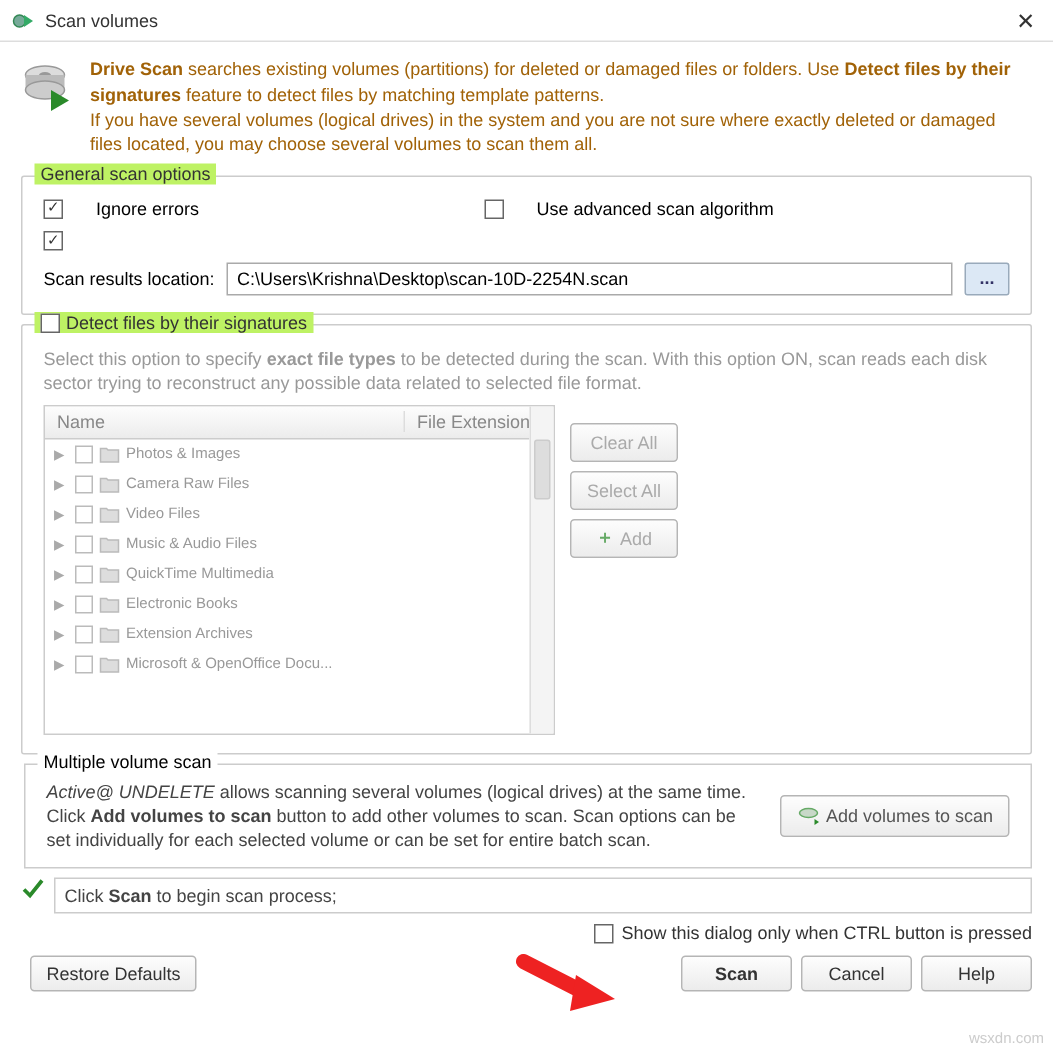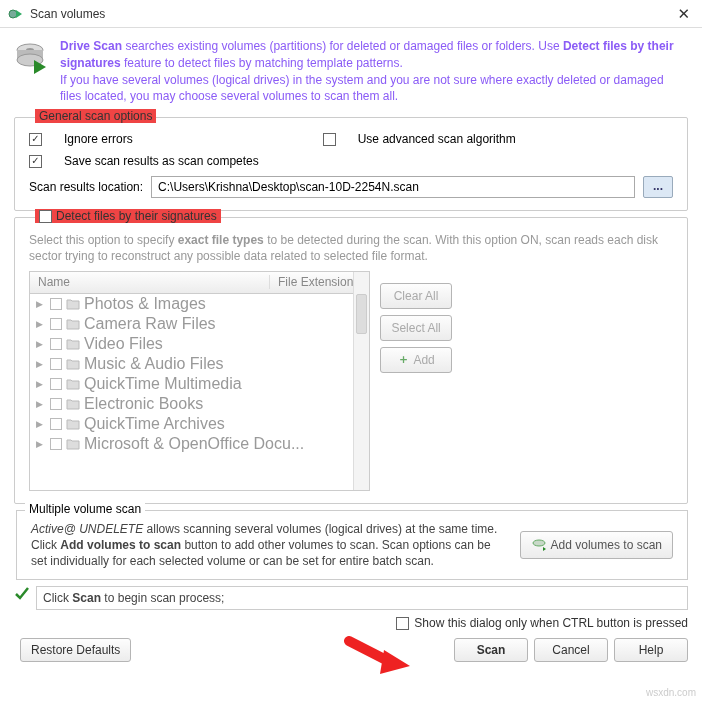--- a/index.html
+++ b/index.html
@@ -3,40 +3,40 @@
 <meta charset="utf-8">
 <style>
 *{box-sizing:border-box;margin:0;padding:0;font-family:"Segoe UI",Tahoma,sans-serif;font-size:12px}
 body{background:#fff;width:702px;height:702px;overflow:hidden;position:relative}
 .titlebar{display:flex;align-items:center;height:28px;padding:0 8px;border-bottom:1px solid #ddd}
 .titlebar .ticon{width:16px;height:16px;margin-right:6px}
 .titlebar .title{flex:1;color:#333}
 .titlebar .close{font-size:15px;padding:0 4px;cursor:pointer;color:#333}
 .intro{display:flex;padding:10px 14px 8px 14px;gap:10px}
 .intro .bigicon{width:36px;height:36px;flex-shrink:0}
-.intro .txt{color:#8b5cf6;line-height:1.4}
+.intro .txt{color:#a16207;line-height:1.4}
 .intro .txt b{font-weight:bold}
 .fs{margin:4px 14px 6px 14px;border:1px solid #ccc;border-radius:2px;padding:10px 14px 12px 14px;position:relative}
-.fs .legend{position:absolute;top:-9px;left:20px;background:#ef4444;padding:0 4px;color:#333;display:flex;align-items:center;gap:4px}
+.fs .legend{position:absolute;top:-9px;left:8px;background:#bef264;padding:0 4px;color:#333;display:flex;align-items:center;gap:4px}
 .row{display:flex;align-items:center;gap:22px;margin:4px 0}
 .cb{width:13px;height:13px;border:1px solid #666;display:inline-flex;align-items:center;justify-content:center;font-size:10px;color:#333;background:#fff}
 .cb.ck::after{content:"✓";line-height:1}
 .two{display:flex;gap:60px}
 .loc{display:flex;align-items:center;gap:8px;margin-top:8px}
 .loc input{flex:1;height:22px;border:1px solid #aaa;padding:0 6px;font-size:12px}
 .browse{width:30px;height:22px;border:1px solid #9ab;background:#dce8f5;border-radius:2px;text-align:center;color:#336;font-weight:bold;line-height:18px}
 .table{border:1px solid #ccc;margin-top:6px;height:220px;display:flex}
 .tbody{flex:1;overflow:hidden}
 .thead{display:flex;background:linear-gradient(#fdfdfd,#ececec);border-bottom:1px solid #ccc;height:22px;align-items:center;color:#888}
 .thead .c1{width:240px;padding-left:8px;border-right:1px solid #ddd}
 .thead .c2{flex:1;padding-left:8px}
 .trow{display:flex;align-items:center;height:20px;padding-left:6px;color:#999;gap:4px}
 .trow .chev{color:#aaa;font-size:9px;width:10px}
 .trow .tcb{width:12px;height:12px;border:1px solid #bbb}
-.trow .fld{font-size:16px}
+.trow .fld{font-size:10px}
 .scroll{width:16px;background:#f4f4f4;border-left:1px solid #ddd;position:relative}
 .scroll .thumb{position:absolute;top:22px;left:2px;right:2px;height:40px;background:#ddd;border:1px solid #ccc;border-radius:2px}
 .sidebtns{display:flex;flex-direction:column;gap:6px;margin-left:10px;margin-top:18px}
 .btn{height:26px;min-width:70px;border:1px solid #b5b5b5;background:linear-gradient(#fdfdfd,#ececec);border-radius:3px;padding:0 10px;display:inline-flex;align-items:center;justify-content:center;gap:4px;color:#555;cursor:pointer}
 .btn.dis{color:#aaa}
 .tabs{display:flex}
 .multi{margin:4px 14px 6px 16px;border:1px solid #ccc;padding:10px 14px;display:flex;align-items:center;gap:14px;position:relative}
 .multi .legend{position:absolute;top:-9px;left:8px;background:#fff;padding:0 4px}
 .multi .mt{flex:1;color:#444;line-height:1.35}
 .hint{display:flex;align-items:flex-start;gap:6px;margin:6px 14px}
@@ -87,21 +87,20 @@
         <span class="cb ck"></span>
         <span>Ignore errors</span>
       </div>
     <div class="row" style="margin-left:130px">
         <span class="cb"></span>
         <span>Use advanced scan algorithm</span>
       </div>
   </div>
   <div class="row">
       <span class="cb ck"></span>
-      <span>Save scan results as scan competes</span>
     </div>
   <div class="loc">
     <span style="">Scan results location:</span>
     <input value="C:\Users\Krishna\Desktop\scan-10D-2254N.scan" style="">
     <span class="browse">...</span>
   </div>
 </div>
 
 <div class="fs" style="padding-top:14px">
   <div class="legend">
@@ -180,21 +179,21 @@
               <span class="fld">Electronic Books</span>
             </div>
             <div class="trow">
               <span class="chev">▶</span>
               <span class="tcb"></span>
               <span>
                 <svg width="14" height="12" viewBox="0 0 14 12">
                   <path d="M1 2h4l1 1h7v8H1z" fill="#ddd" stroke="#bbb"></path>
                 </svg>
               </span>
-              <span class="fld">QuickTime Archives</span>
+              <span class="fld">Extension Archives</span>
             </div>
             <div class="trow">
               <span class="chev">▶</span>
               <span class="tcb"></span>
               <span>
                 <svg width="14" height="12" viewBox="0 0 14 12">
                   <path d="M1 2h4l1 1h7v8H1z" fill="#ddd" stroke="#bbb"></path>
                 </svg>
               </span>
               <span class="fld">Microsoft &amp; OpenOffice Docu...</span>

